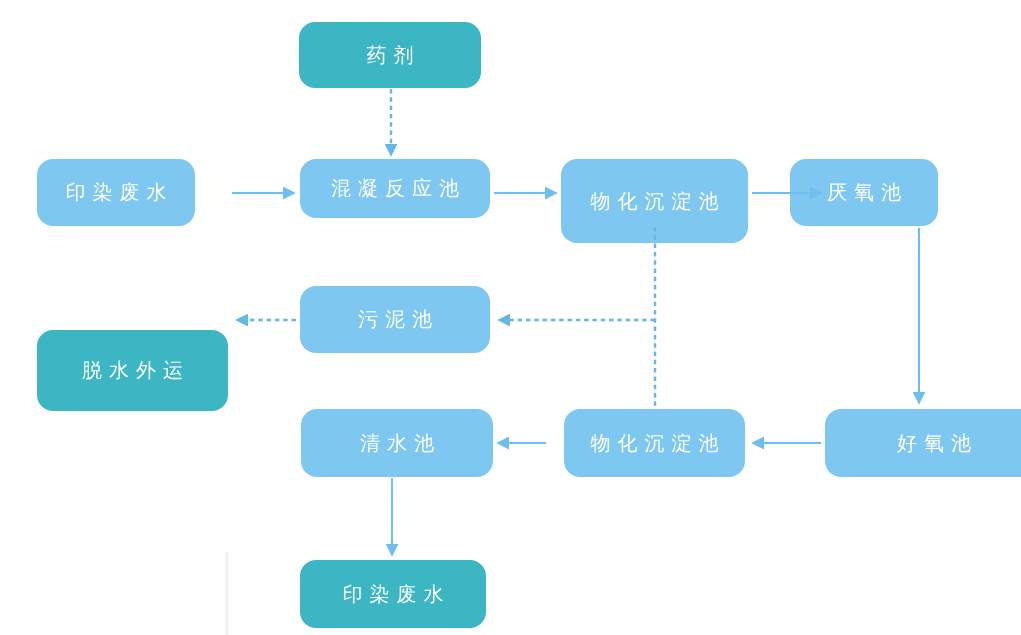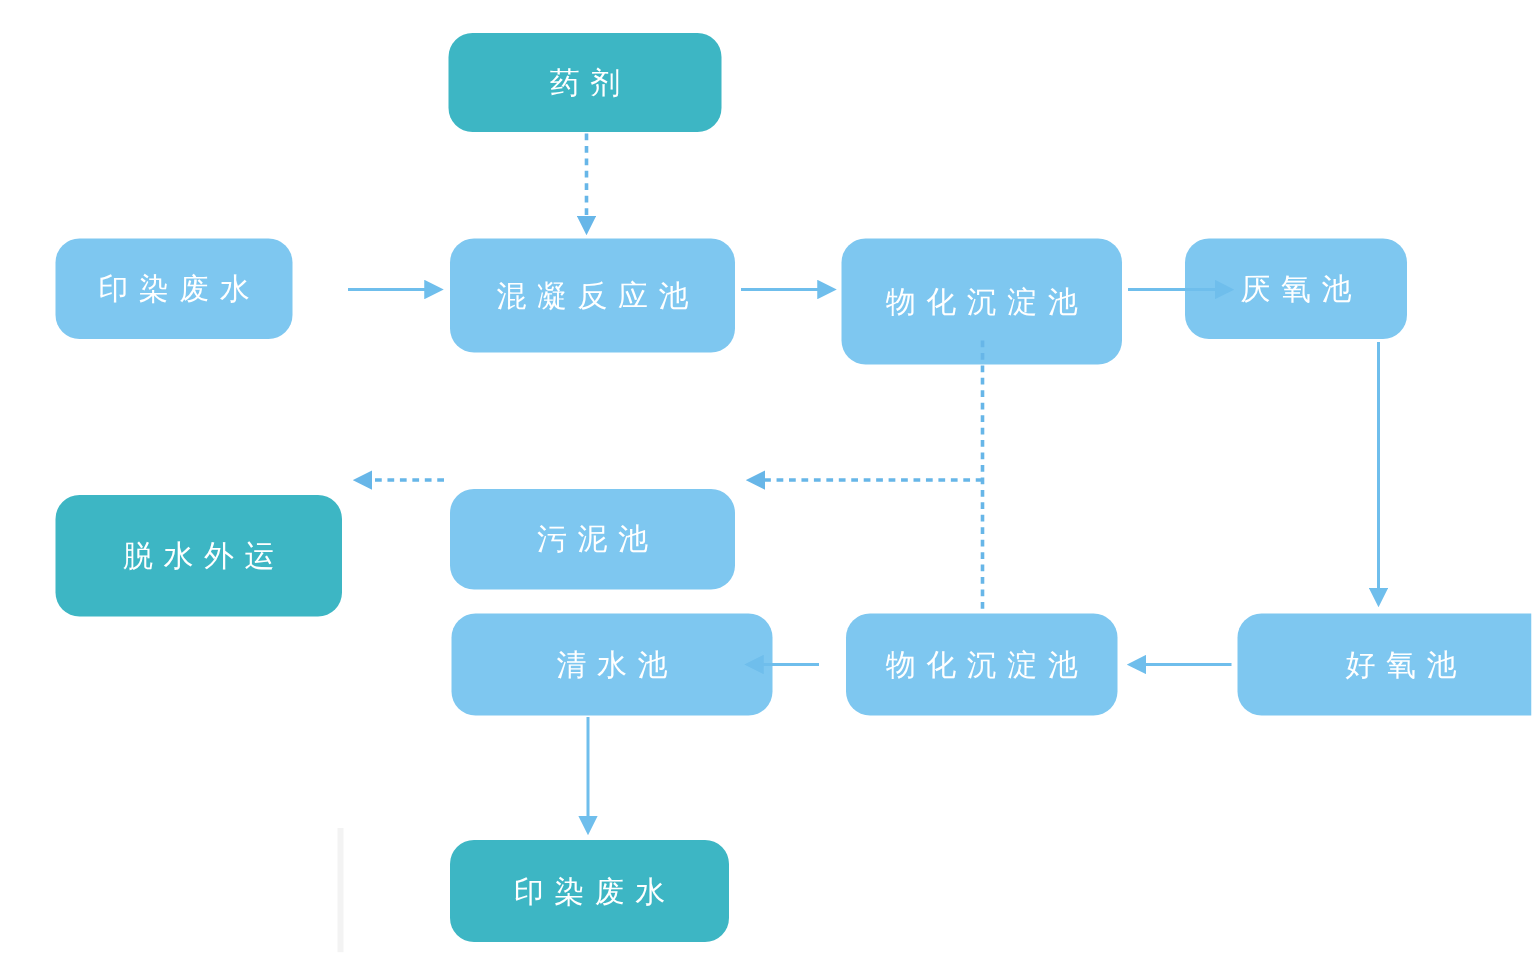--- a/index.html
+++ b/index.html
@@ -64,26 +64,26 @@
     opacity: 0.65;
   }
 </style>
 </head>
 <body>
 
 <div class="canvas">
 
   <div class="node accent" style="left:299px; top:22px;  width:182px; height:66px;">药剂</div>
   <div class="node" style="left:37px;  top:159px; width:158px; height:67px;">印染废水</div>
-  <div class="node" style="left:300px; top:159px; width:190px; height:76px;text-align:center;">混凝反应池</div>
+  <div class="node" style="left:300px; top:159px; width:190px; height:59px;text-align:center;">混凝反应池</div>
   <div class="node" style="left:561px; top:159px; width:187px; height:84px;">物化沉淀池</div>
   <div class="node" style="left:790px; top:159px; width:148px; height:67px;">厌氧池</div>
   <div class="node accent" style="left:37px;  top:286px; width:191px; height:81px;margin-top:44px;">脱水外运</div>
-  <div class="node" style="left:300px; top:286px; width:190px; height:67px;margin-top:40px;">污泥池</div>
-  <div class="node" style="left:301px; top:409px; width:214px; height:68px;">清水池</div>
+  <div class="node" style="left:300px; top:286px; width:190px; height:67px;">污泥池</div>
+  <div class="node" style="left:301px; top:409px; width:192px; height:68px;">清水池</div>
   <div class="node" style="left:564px; top:409px; width:181px; height:68px;">物化沉淀池</div>
   <div class="node" style="left:825px; top:409px; width:218px; height:68px;">好氧池</div>
   <div class="node accent" style="left:300px; top:560px; width:186px; height:68px;">印染废水</div>
 
   <div class="faint-line"></div>
 
   <svg class="edges" viewBox="0 0 1021 635">
     <defs>
       <marker id="mS" viewBox="0 0 12 12" refX="2" refY="6" markerWidth="13" markerHeight="13" markerUnits="userSpaceOnUse" orient="auto">
         <path class="head-solid" d="M0,0 L12,6 L0,12 Z"></path>

